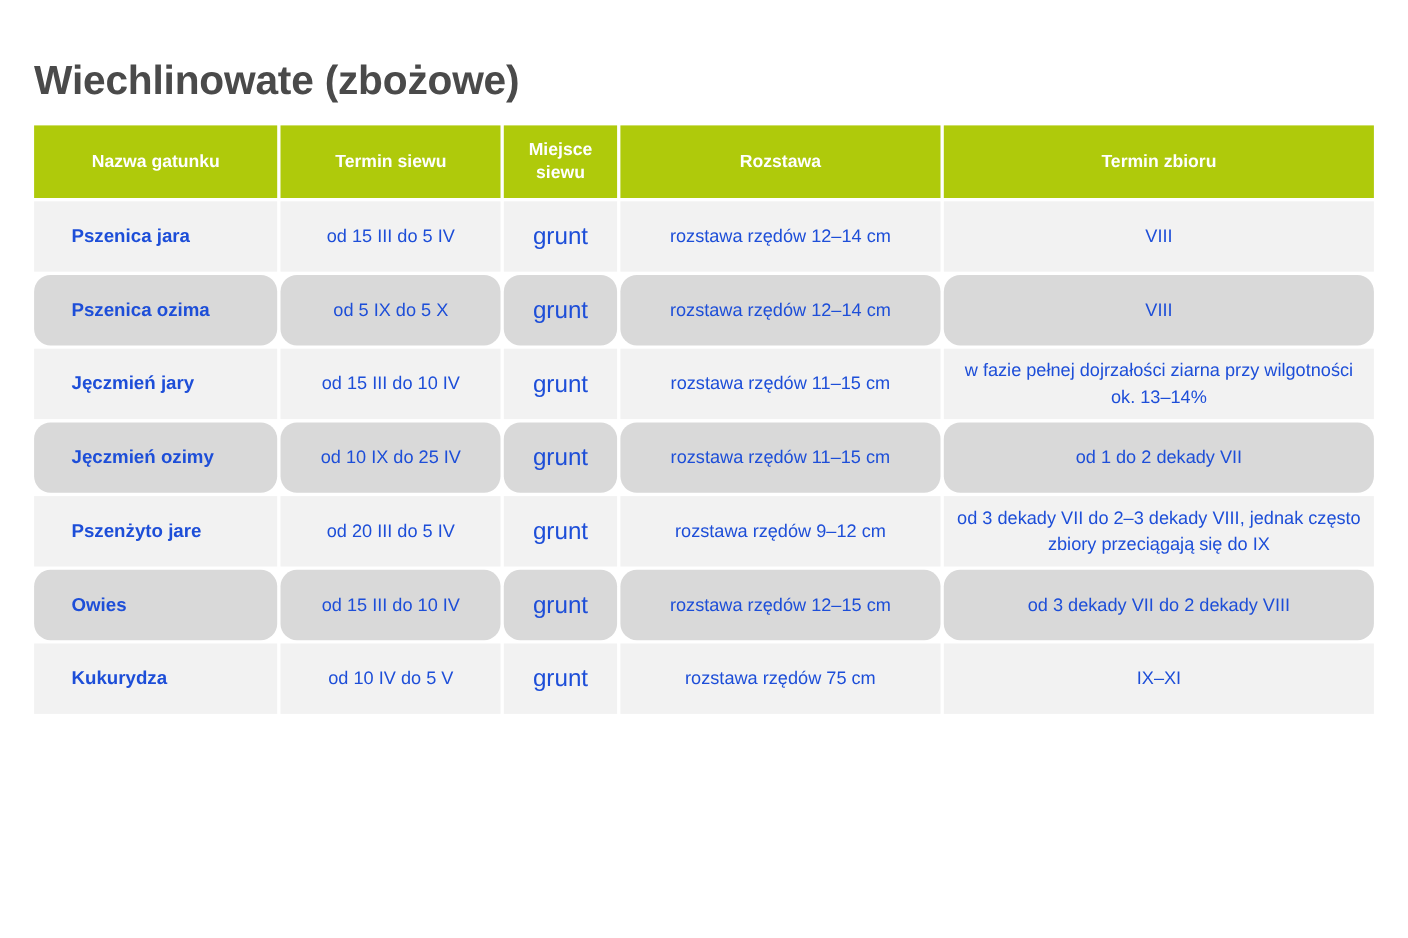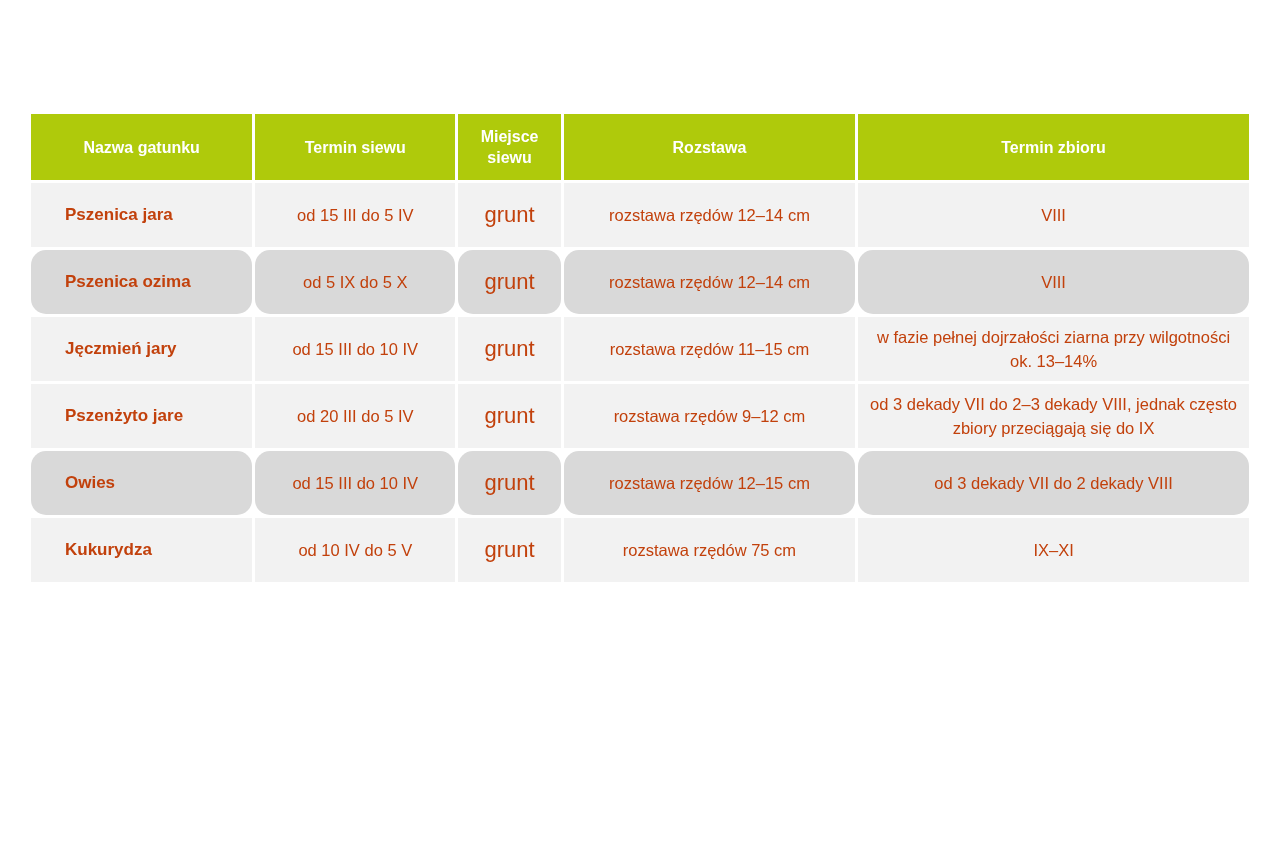--- a/index.html
+++ b/index.html
@@ -69,21 +69,21 @@
     vertical-align: middle;
     padding: 4px 8px;
     box-sizing: border-box;
     border: 0;
   }
 
   tbody td {
     height: 64px;
     font-size: 17px;
     line-height: 24px;
-    color: #c2410c;
+    color: #1d4ed8;
     text-align: center;
     vertical-align: middle;
     padding: 4px 10px;
     box-sizing: border-box;
     border: 0;
   }
 
   tbody tr.row-light td { background: #f2f2f2; }
   tbody tr.row-dark  td { background: #d9d9d9; border-radius: 15px; }
 
@@ -97,20 +97,21 @@
   tbody td.cell-harvest { font-size: 16.5px; }
   tbody td.cell-spacing { font-size: 16.5px; }
   tbody td.cell-place   { font-size: 22px; }
   tbody td.cell-sowing  { font-size: 16.5px; }
 </style>
 </head>
 <body>
 
 <div class="page">
 
+  <h1 class="page-title">Wiechlinowate (zbożowe)</h1>
 
   <div class="table-wrap">
     <table class="species-table">
       <colgroup>
         <col class="c-name">
         <col class="c-sowing">
         <col class="c-place">
         <col class="c-spacing">
         <col class="c-harvest">
       </colgroup>
@@ -142,20 +143,27 @@
         </tr>
 
         <tr class="row-light">
           <td class="cell-name">Jęczmień jary</td>
           <td class="cell-sowing">od 15 III do 10 IV</td>
           <td class="cell-place">grunt</td>
           <td class="cell-spacing">rozstawa rzędów 11–15 cm</td>
           <td class="cell-harvest">w fazie pełnej dojrzałości ziarna przy wilgotności ok. 13–14%</td>
         </tr>
 
+        <tr class="row-dark">
+          <td class="cell-name">Jęczmień ozimy</td>
+          <td class="cell-sowing">od 10 IX do 25 IV</td>
+          <td class="cell-place">grunt</td>
+          <td class="cell-spacing">rozstawa rzędów 11–15 cm</td>
+          <td class="cell-harvest">od 1 do 2 dekady VII</td>
+        </tr>
 
         <tr class="row-light">
           <td class="cell-name">Pszenżyto jare</td>
           <td class="cell-sowing">od 20 III do 5 IV</td>
           <td class="cell-place">grunt</td>
           <td class="cell-spacing">rozstawa rzędów 9–12 cm</td>
           <td class="cell-harvest">od 3 dekady VII do 2–3 dekady VIII, jednak często zbiory przeciągają się do IX</td>
         </tr>
 
 

